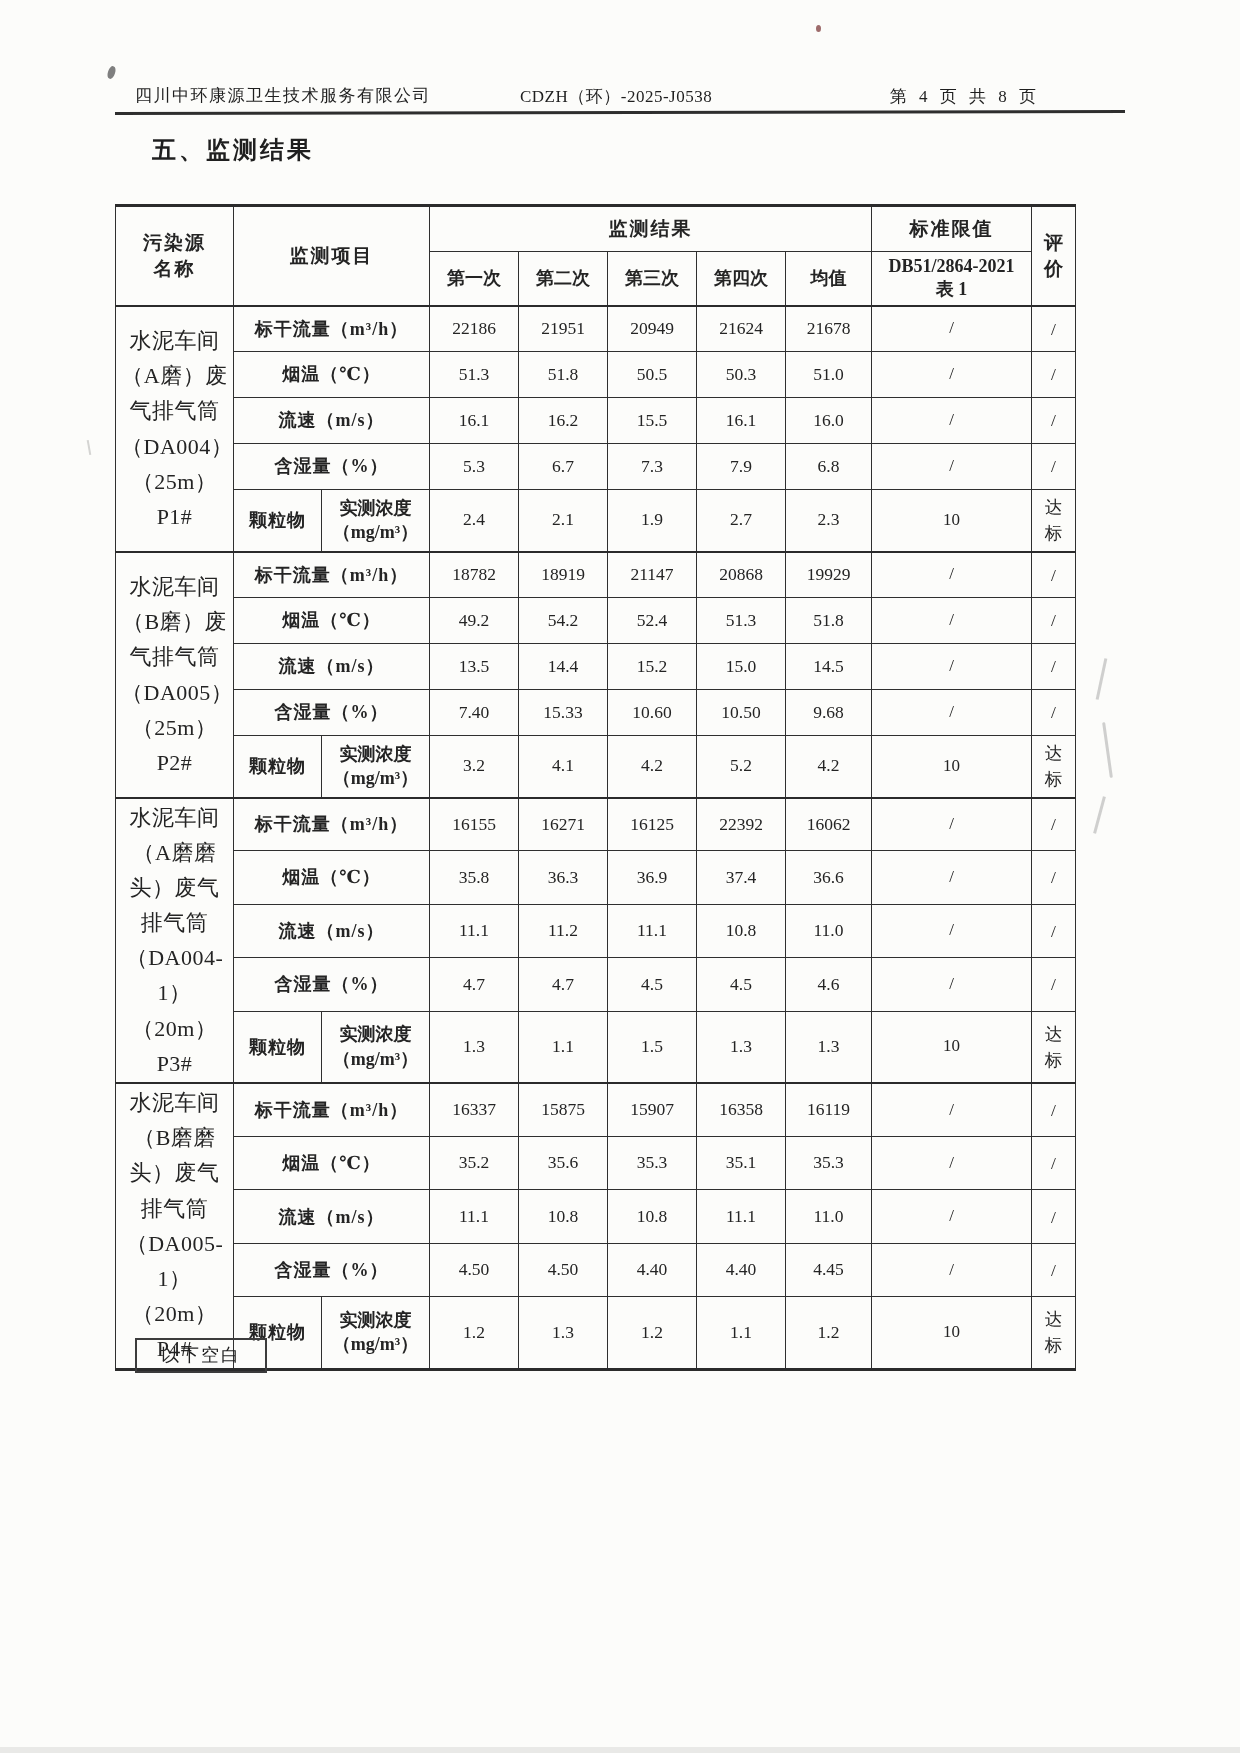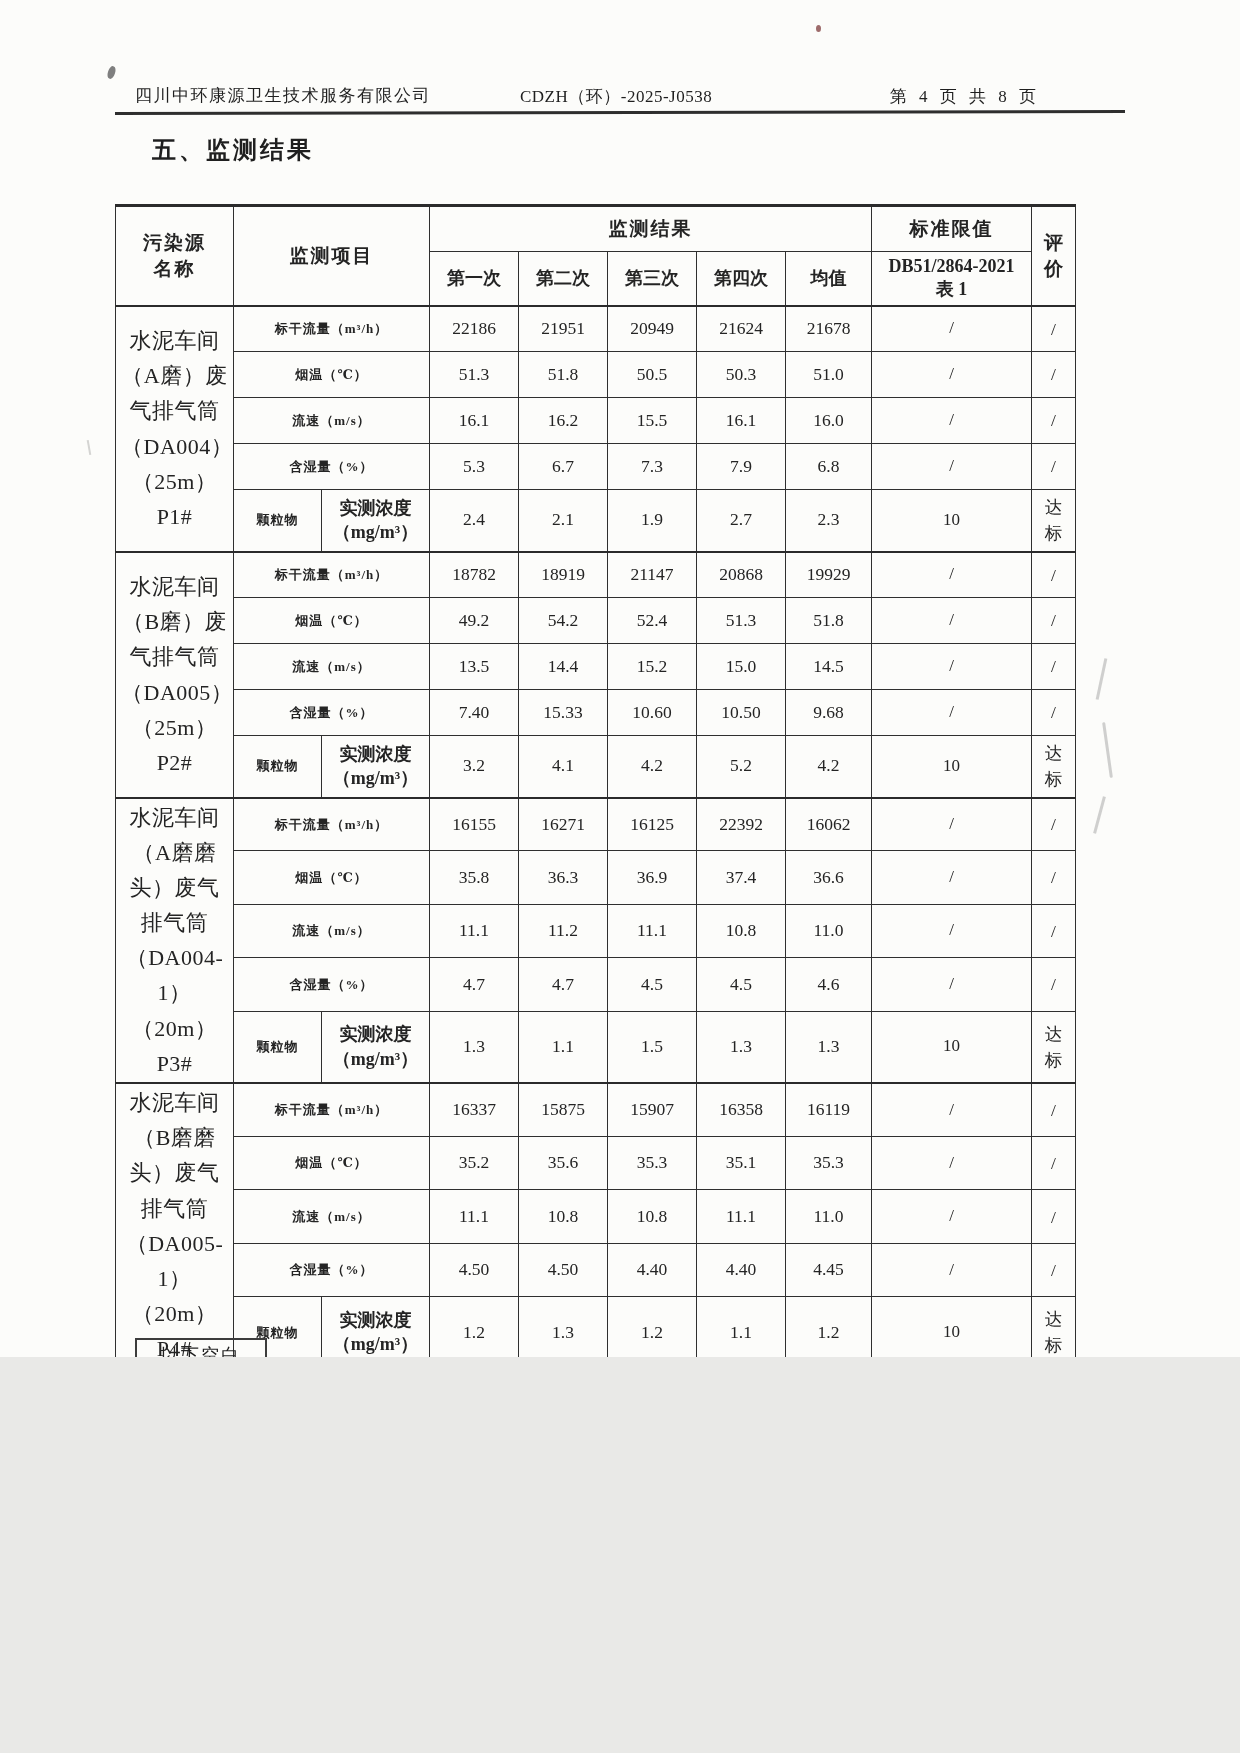--- a/index.html
+++ b/index.html
@@ -1,18 +1,18 @@
 <!DOCTYPE html>
 <html><head>
 <meta charset="utf-8">
 <style>
   * { margin:0; padding:0; box-sizing:border-box; }
   html,body { background:#e9e9e7; }
   .page {
-    position:relative; width:1240px; height:1357px; margin:0 auto;
+    position:relative; width:1240px; height:1747px; margin:0 auto;
     background:#fcfcfa; color:#1f1f1f; overflow:hidden;
     font-family:"Liberation Serif","DejaVu Serif",serif;
   }
   
   .doc-header { position:absolute; left:135px; top:84px; width:990px; height:26px; font-size:17px; }
   .company   { position:absolute; left:0; top:0; letter-spacing:1.5px; }
   .doc-number{ position:absolute; left:385px; top:1px; letter-spacing:.5px; }
   .page-info { position:absolute; right:85px; top:1px; letter-spacing:4px; }
   .header-rule { position:absolute; left:115px; top:111px; width:1010px; height:3px; background:#2e2e2e;
                  transform:rotate(-0.12deg); }
@@ -33,21 +33,21 @@
   thead tr.head-1 th { height:46px; font-size:19px; font-weight:bold; letter-spacing:2px; }
   thead tr.head-2 th { height:54px; font-size:18px; font-weight:bold; }
   thead tr:last-child th { border-bottom:2.5px solid #2b2b2b; }
   th.pre, td.pre { white-space:pre-line; }
   th.standard-ref { font-size:16.5px; line-height:1.3; letter-spacing:0; }
   th.eval-col { padding:2px 12px; letter-spacing:0; }
   .row-std td { height:46px; }
   .row-particle td { height:62px; }
   tr.group-start td { border-top:2.5px solid #2b2b2b; }
   td.source-cell { font-size:22px; line-height:1.6; padding:1px 5px; letter-spacing:.5px; }
-  td.item-cell { font-size:13px; font-weight:bold; letter-spacing:1px; }
+  td.item-cell { font-size:18px; font-weight:bold; letter-spacing:1px; }
   td.item-sub-cell { font-size:18px; font-weight:bold; line-height:1.35; }
   td.value-cell { font-size:17.5px; }
   td.limit-cell { font-size:17px; }
   td.eval-cell { font-size:17.5px; padding:2px 12px; line-height:1.5; }
   
   .blank-note { position:absolute; left:135px; top:1338px; border:2px solid #3c3c3c;
                 padding:3px 24px 4px; font-size:18px; letter-spacing:2px; }
   
   .speck-a { position:absolute; left:108px; top:66px; width:7px; height:13px; background:#4a4a4a;
              border-radius:45%; transform:rotate(18deg); opacity:.7; }

